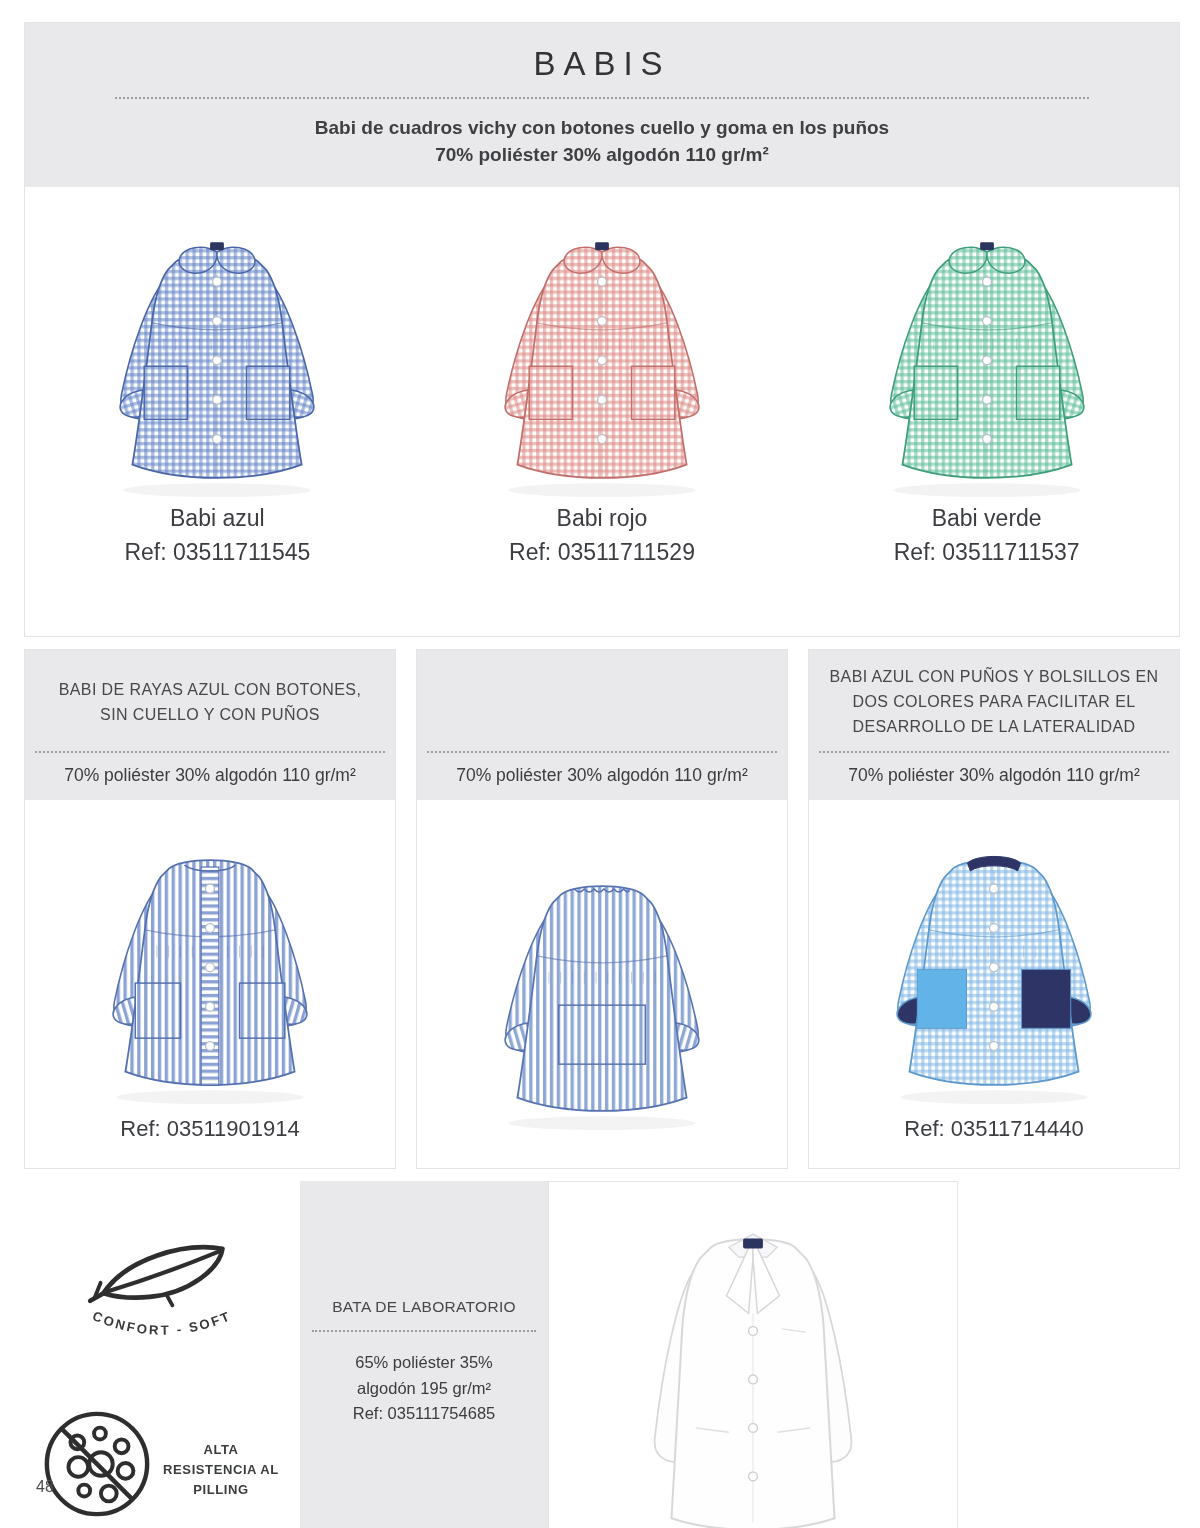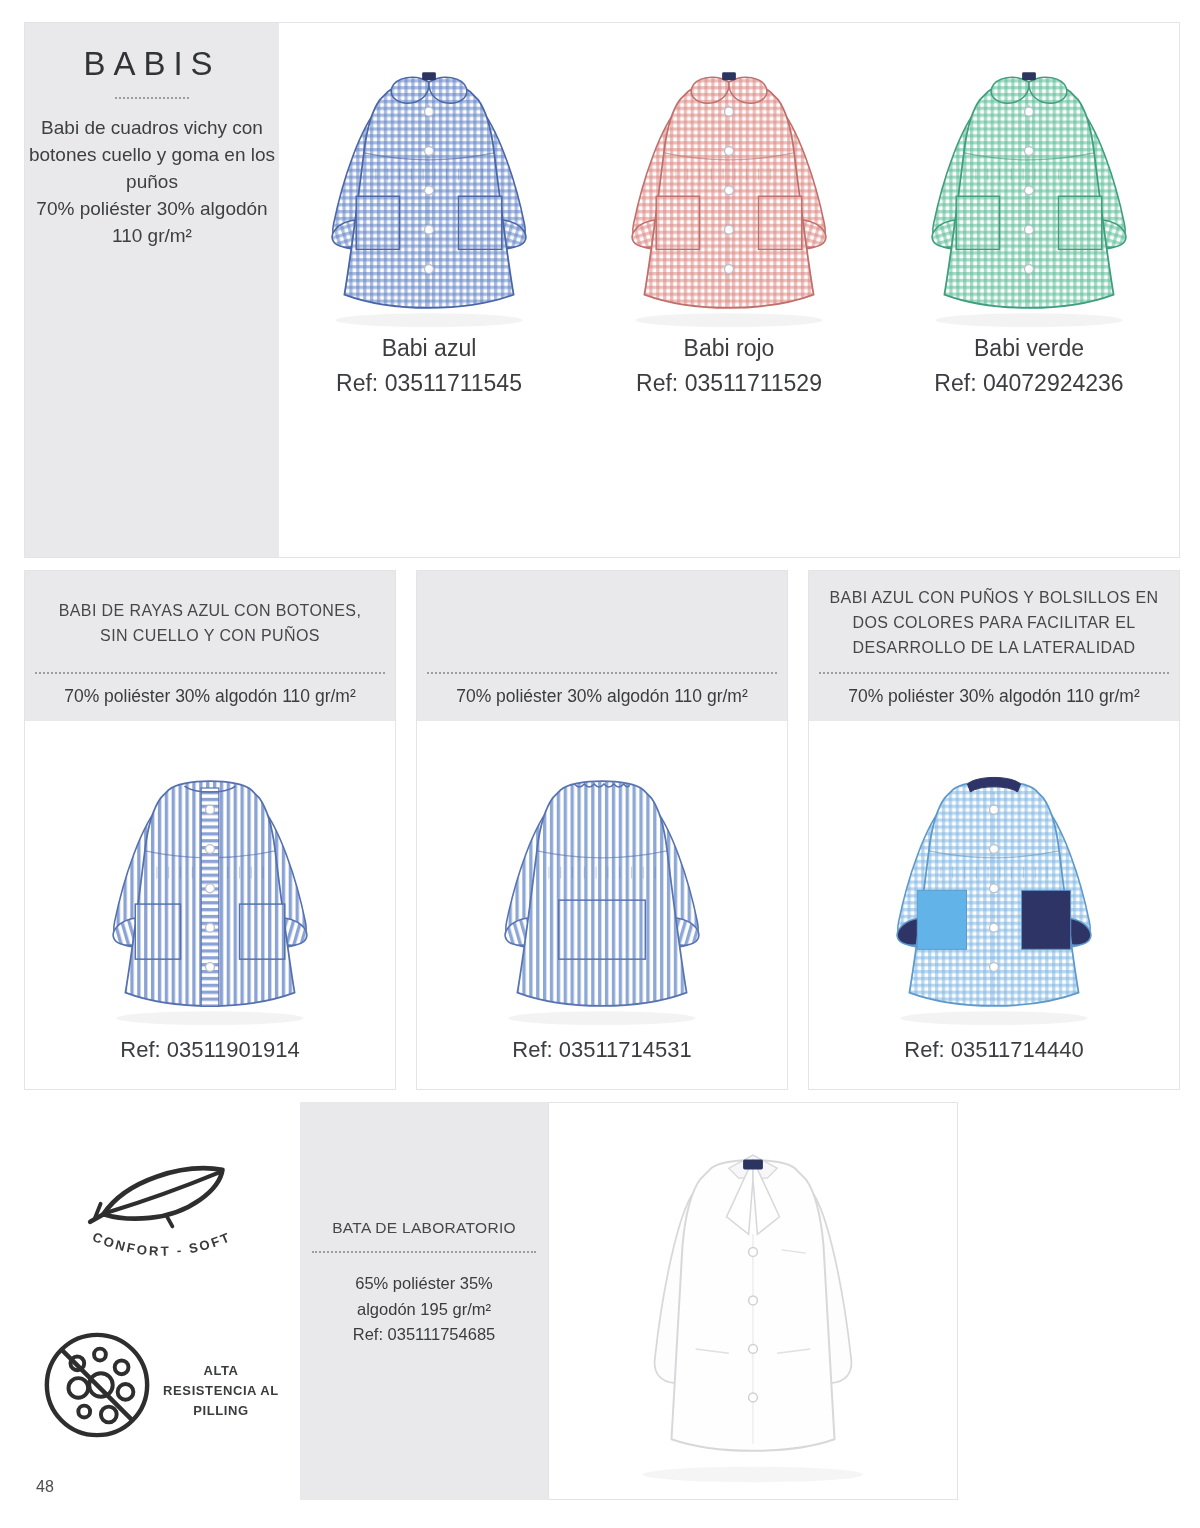--- a/index.html
+++ b/index.html
@@ -7,26 +7,26 @@
     font-family:"Liberation Sans", sans-serif; color:#3b3d40; }
   body { position:relative; overflow:hidden; }
   .page { padding:22px 20px 0 24px; }
 
   .box  { background:#ffffff; border:1px solid #e4e4e7; }
   .panel{ background:#e9e8ea; }
 
   .dotted { border-top:2px dotted #9d9d9d; height:0; }
 
   
-  .top-box { height:536px; display:flex; flex-direction:row; }
+  .top-box { height:615px; display:flex; flex-direction:column;gap:6px; }
   .top-header { padding:22px 0 18px 0; }
   .title { font-size:33px; font-weight:400; letter-spacing:8px; color:#313336;
            text-align:center; }
   .top-header .dotted { margin:14px 90px 16px 90px; }
-  .desc { text-align:center; font-size:19px; line-height:1.42; color:#3d3f42; }
+  .desc { text-align:center; font-size:19px; line-height:1.42; color:#3d3f42;font-weight:bold; }
 
   .top-products { flex:1; display:flex; }
   .product { flex:1; display:flex; flex-direction:column; align-items:center; }
   .top-products .smock { width:300px; height:300px; margin-top:8px; }
   .pname, .pref { font-size:23px; line-height:1.5; text-align:center; color:#3b3d40; }
 
   
   .mid-row { display:flex; gap:20px; margin-top:12px; }
   .mid-box { flex:1; height:520px; display:flex; flex-direction:column; }
   .mid-header { height:150px; display:flex; flex-direction:column;
@@ -173,21 +173,21 @@
               <line x1="130" y1="75" x2="130" y2="282" stroke="#3f9e7b" stroke-width="1" opacity="0.5"></line>
               <circle cx="130" cy="82" r="4.5" fill="#ffffff" stroke="#b9c0cc" stroke-width="1.3"></circle>
               <circle cx="130" cy="122" r="4.5" fill="#ffffff" stroke="#b9c0cc" stroke-width="1.3"></circle>
               <circle cx="130" cy="162" r="4.5" fill="#ffffff" stroke="#b9c0cc" stroke-width="1.3"></circle>
               <circle cx="130" cy="202" r="4.5" fill="#ffffff" stroke="#b9c0cc" stroke-width="1.3"></circle>
               <circle cx="130" cy="242" r="4.5" fill="#ffffff" stroke="#b9c0cc" stroke-width="1.3"></circle>
             </svg>
           </div>
         <figcaption>
           <div class="pname">Babi verde</div>
-          <div class="pref">Ref: 04072924236</div>
+          <div class="pref">Ref: 03511711537</div>
         </figcaption>
       </figure>
     </div>
   </section>
 
   <div class="mid-row">
 
     <section class="box mid-box">
       <header class="panel mid-header">
         <div class="mid-title">BABI DE RAYAS AZUL CON BOTONES, SIN CUELLO Y CON PUÑOS</div>
@@ -254,21 +254,20 @@
               <ellipse cx="52" cy="206" rx="21" ry="13" transform="rotate(-16 52 206)" fill="url(#pat4)" stroke="#5873b1" stroke-width="1.6"></ellipse>
               <ellipse cx="208" cy="206" rx="21" ry="13" transform="rotate(16 208 206)" fill="url(#pat4)" stroke="#5873b1" stroke-width="1.6"></ellipse>
               <path d="M88,62 C100,50 160,50 172,62 L180,70 C190,84 194,106 196,122 C204,186 212,244 216,268 C168,286 92,286 44,268 C48,244 56,186 64,122 C66,106 70,84 80,70 Z" fill="url(#pat4)" stroke="#5873b1" stroke-width="1.8"></path>
               <path d="M64,124 Q130,138 196,124" fill="none" stroke="#5873b1" stroke-width="1.3" opacity="0.6"></path>
               <path d="M76,140 L76,152 M88,140 L88,152 M100,140 L100,152 M112,140 L112,152 M124,140 L124,152 M136,140 L136,152 M148,140 L148,152 M160,140 L160,152 M172,140 L172,152 M184,140 L184,152 " stroke="#5873b1" stroke-width="1" opacity="0.35" fill="none"></path>
               <rect x="86" y="174" width="88" height="60" fill="url(#pat4)" stroke="#5873b1" stroke-width="1.5"></rect>
               <path d="M102,56 Q107,62 112,56 Q117,62 122,56 Q127,62 132,56 Q137,62 142,56 Q147,62 152,56 Q156,61 158,57" fill="none" stroke="#5873b1" stroke-width="1.6"></path>
             </svg>
           </div>
       </div>
-      <div class="mid-ref">Ref: 03511714531</div>
     </section>
 
     <section class="box mid-box">
       <header class="panel mid-header">
         <div class="mid-title">BABI AZUL CON PUÑOS Y BOLSILLOS EN DOS COLORES PARA FACILITAR EL DESARROLLO DE LA LATERALIDAD</div>
         <div class="dotted"></div>
         <div class="mid-comp">70% poliéster 30% algodón 110 gr/m²</div>
       </header>
       <div class="mid-product">
         <div class="smock">

